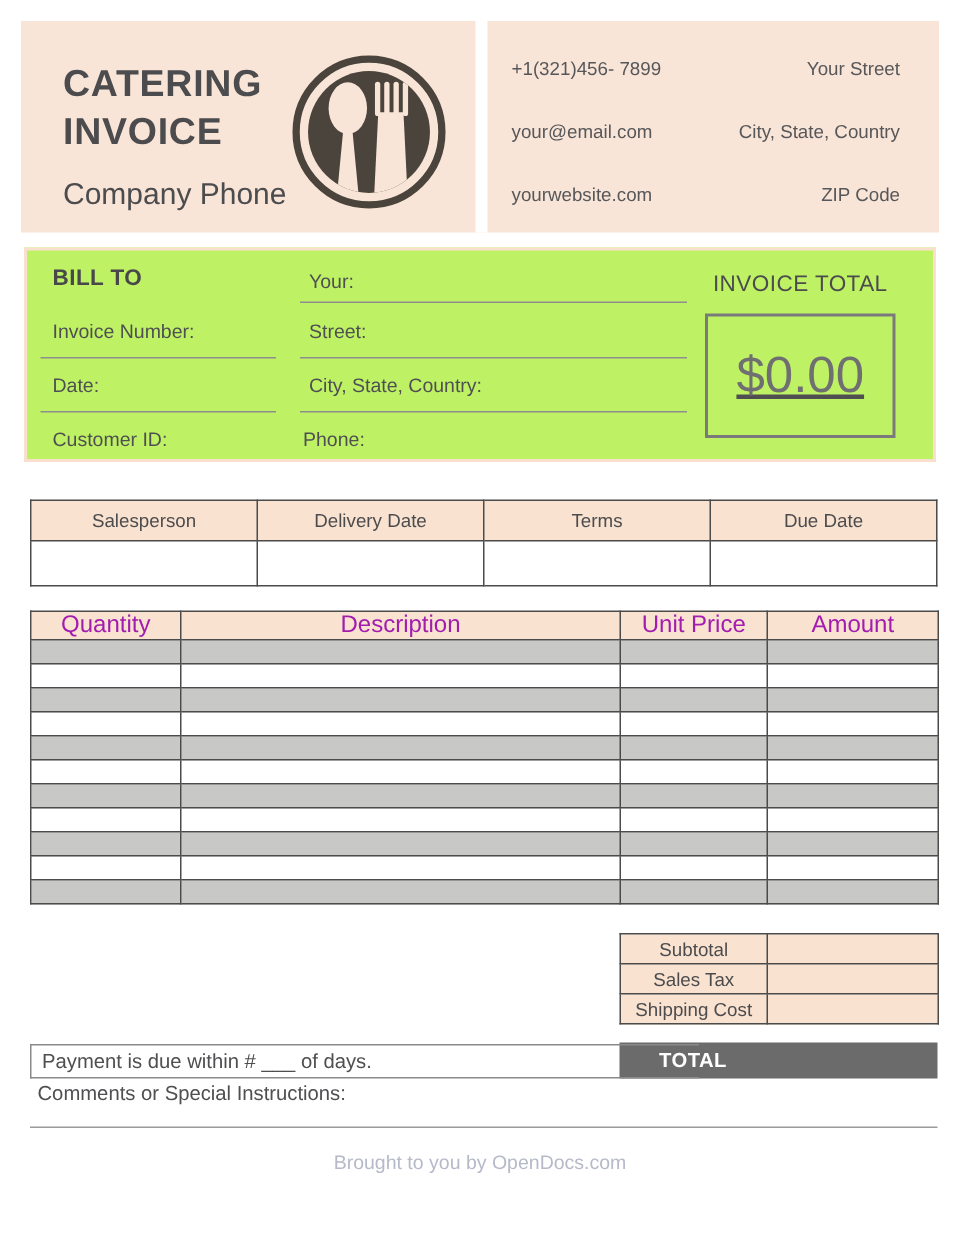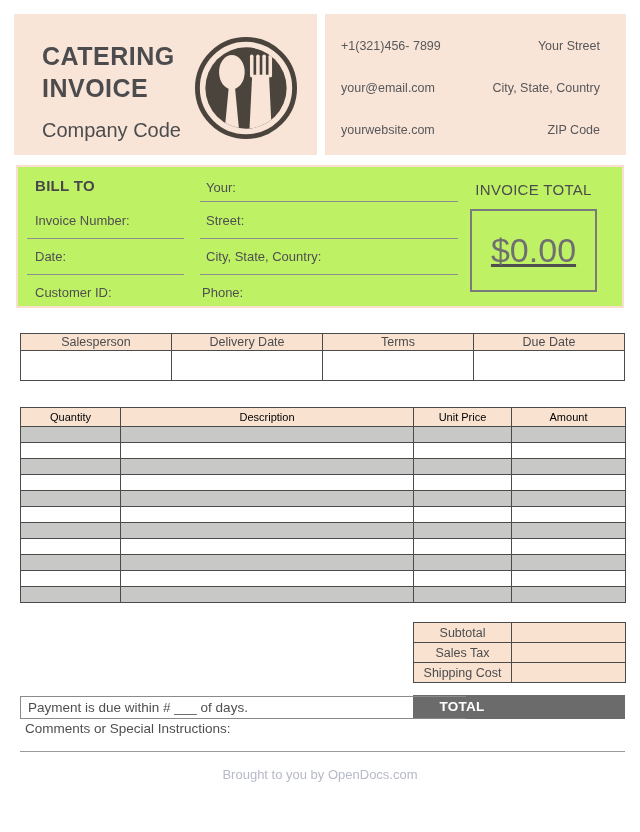--- a/index.html
+++ b/index.html
@@ -40,32 +40,32 @@
   }
   .it-value { font-size:34px; color:#6f6f71; }
 
   
   table.order {
     position:absolute; left:20px; top:333px; width:605px;
     border-collapse:collapse; table-layout:fixed;
   }
   table.order th {
     background:#f9e2d0; border:1.5px solid #4b4b4b; font-size:12.5px;
-    font-weight:normal; color:#4c4c4e; height:17px; padding:0;
+    font-weight:normal; color:#4c4c4e; height:27px; padding:0;
   }
   table.order td { border:1.5px solid #4b4b4b; background:#fff; height:30px; padding:0; }
 
   
   table.items {
     position:absolute; left:20px; top:407px; width:605px;
     border-collapse:collapse; table-layout:fixed;
   }
   table.items th {
-    background:#f9e2d0; border:1.5px solid #4b4b4b; font-size:11px;
-    font-weight:normal; color:#000000; height:19px; padding:0;
+    background:#f9e2d0; border:1.5px solid #4b4b4b; font-size:16px;
+    font-weight:normal; color:#a21caf; height:19px; padding:0;
   }
   table.items td { border:1.5px solid #4b4b4b; height:16px; padding:0; background:#fff; }
   table.items tbody tr:nth-child(odd) td { background:#c8c9c6; }
 
   
   table.totals {
     position:absolute; left:413px; top:622px; width:212px;
     border-collapse:collapse; table-layout:fixed;border-radius:13px;
   }
   table.totals td {
@@ -96,21 +96,21 @@
 <body>
 
 <div class="page">
 
   <div class="hdr">
     <div class="hdr-left">
       <div class="hdr-title">
         <div>CATERING</div>
         <div>INVOICE</div>
       </div>
-      <div class="hdr-company">Company Code</div>
+      <div class="hdr-company">Company Phone</div>
       <div class="hdr-logo">
         <svg width="106" height="106" viewBox="0 0 120 120">
           <circle cx="60" cy="60" r="55" fill="none" stroke="#4a443c" stroke-width="5.5"></circle>
           <circle cx="60" cy="60" r="46" fill="#4a443c"></circle>
           <g fill="#f9e5d8">
             <clipPath id="plateClip">
                 <circle cx="60" cy="60" r="46"></circle>
               </clipPath>
             <g clip-path="url(#plateClip)">
               <ellipse cx="44" cy="42" rx="14.5" ry="19.5"></ellipse>

